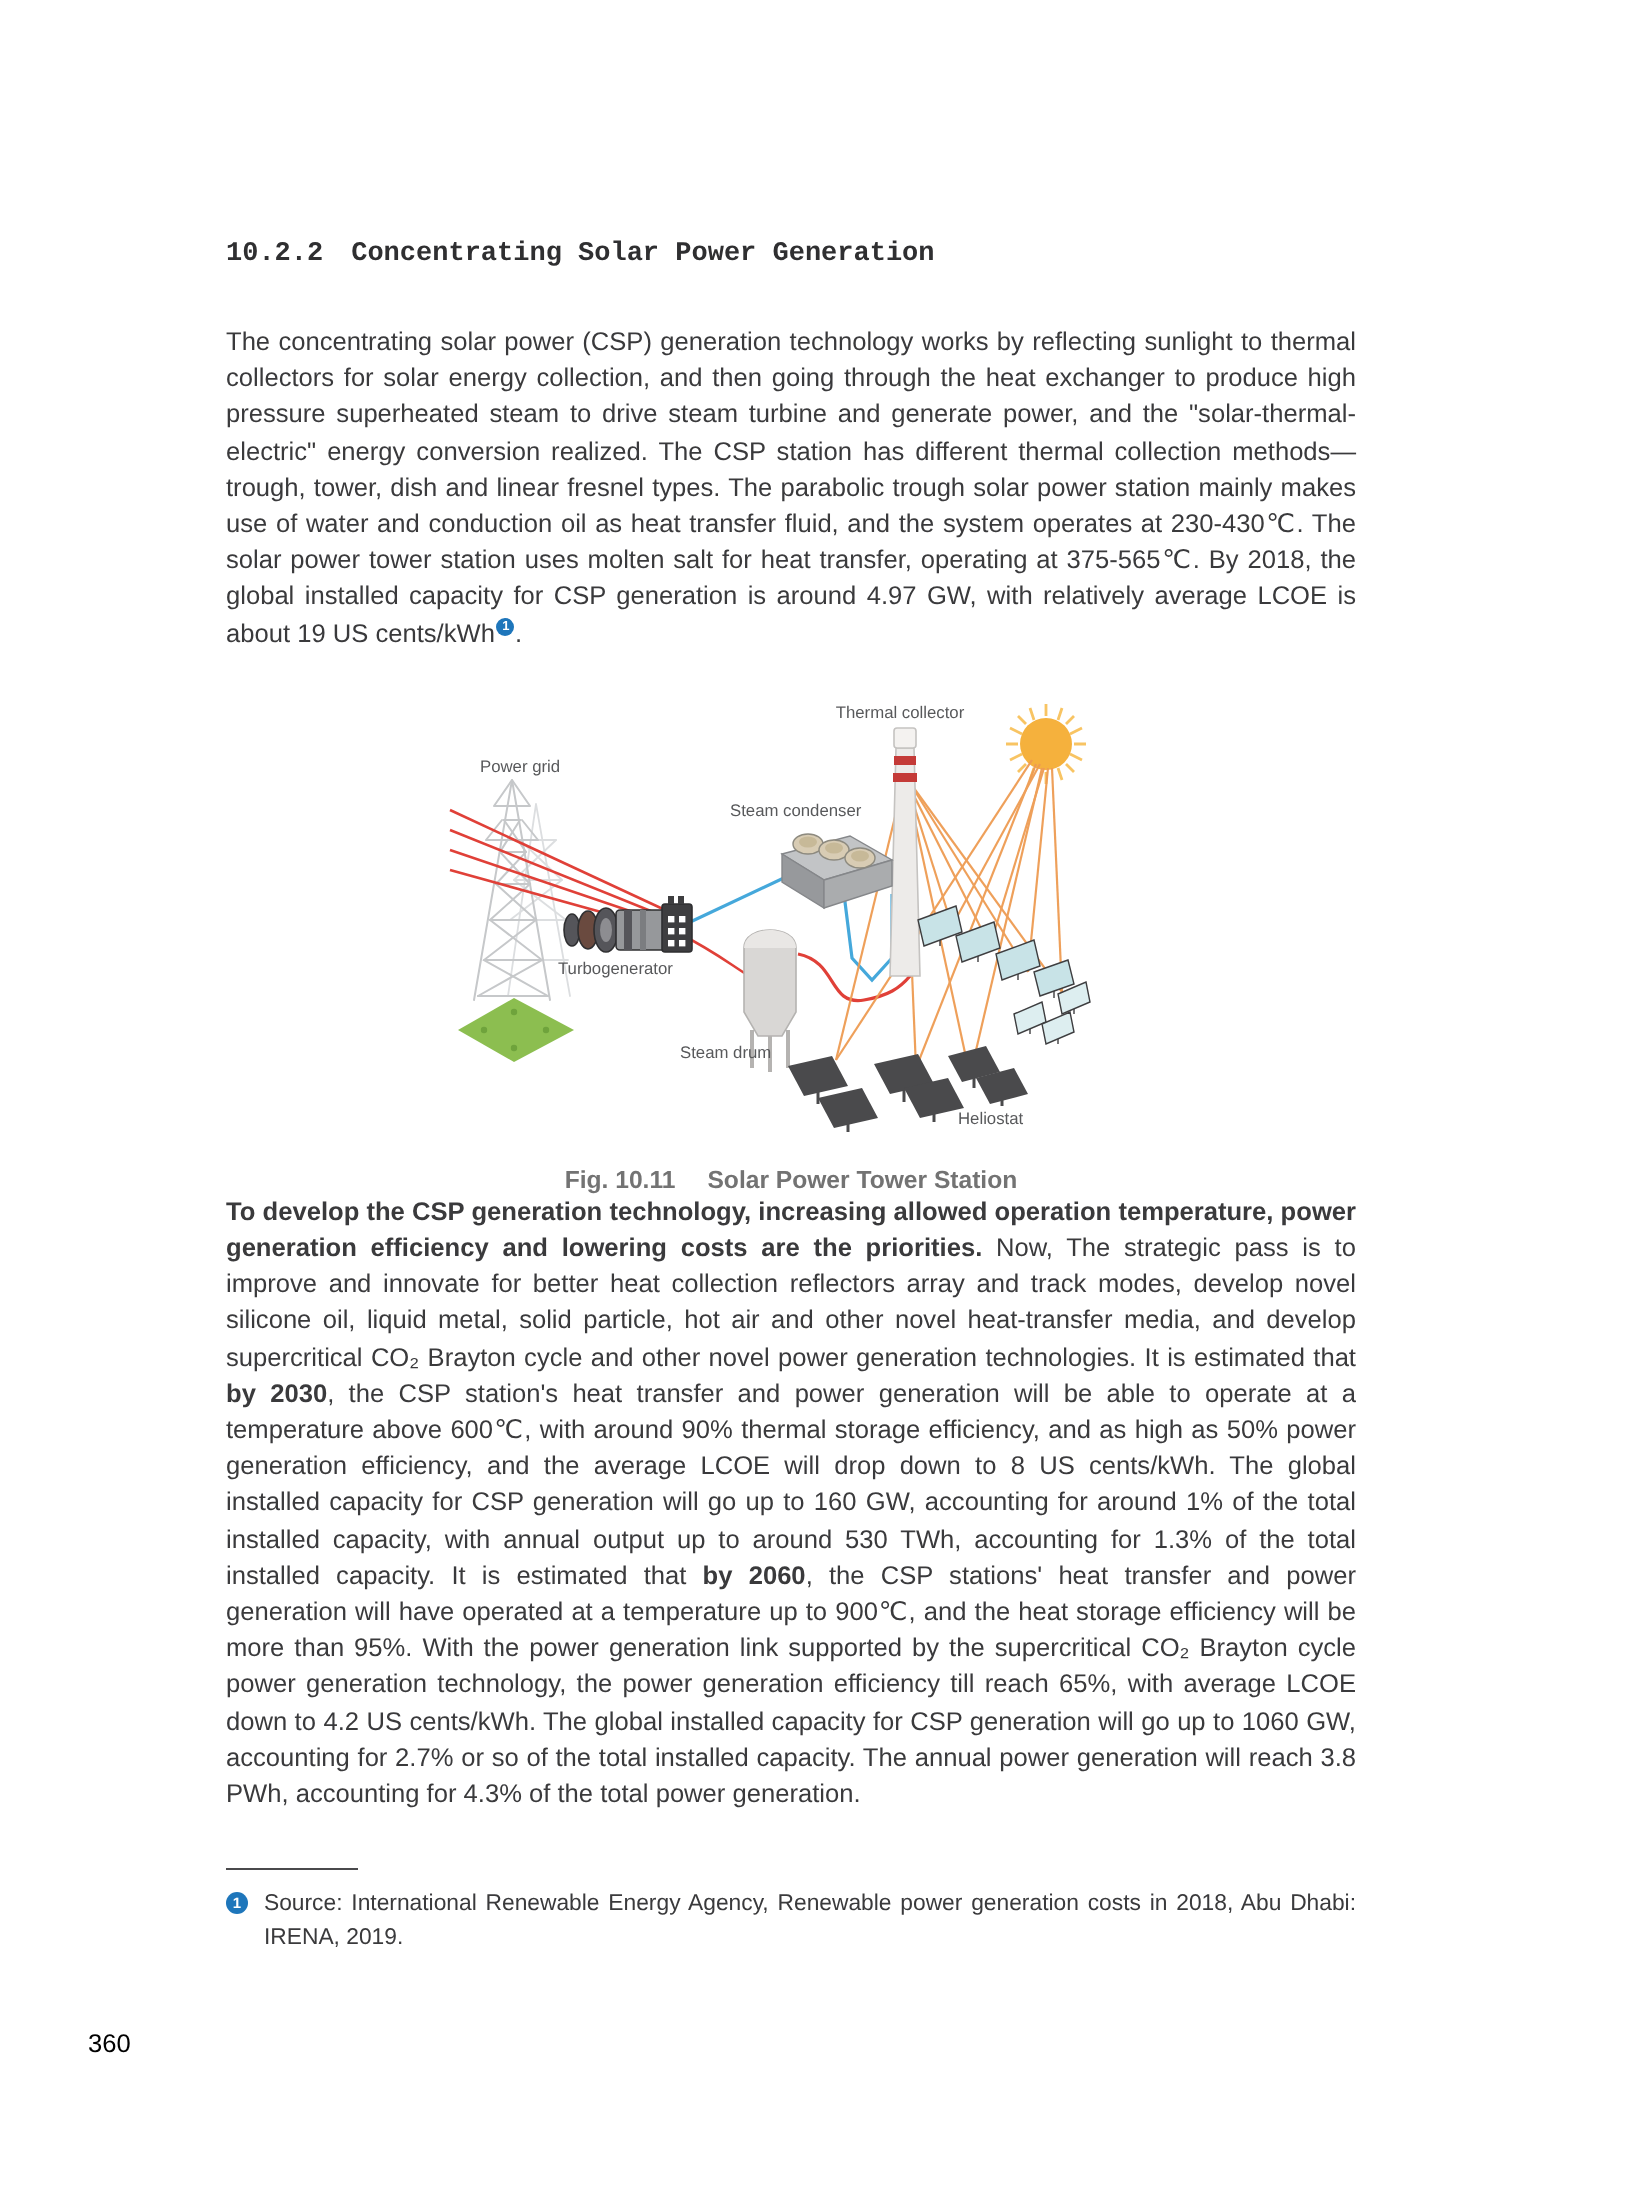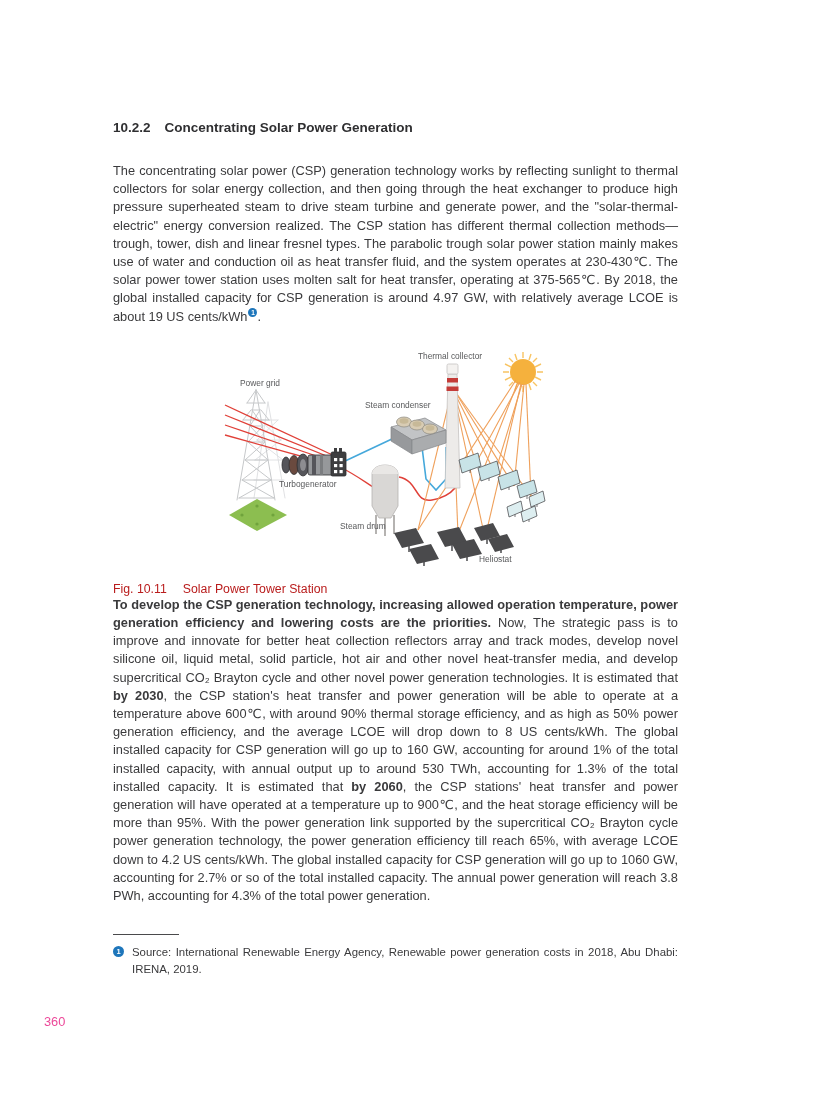--- a/index.html
+++ b/index.html
@@ -1,40 +1,40 @@
 <!DOCTYPE html>
 <html><head>
 <meta charset="utf-8">
 <style>
   html,body{margin:0;padding:0;background:#ffffff;}
   .page{
     position:relative;width:816px;height:1100px;background:#ffffff;overflow:hidden;
     font-family:"Liberation Sans","DejaVu Sans",sans-serif;color:#3a3a3c;
   }
   .content{position:absolute;left:113px;top:120px;width:565px;}
-  h2.sec{font-size:13.5px;line-height:16px;margin:0 0 26px 0;color:#2f2f31;font-weight:bold;}
+  h2.sec{font-size:13.5px;line-height:16px;margin:0 0 26px 0;color:#2f2f31;font-weight:bold;font-family:Liberation Mono, monospace;}
   h2.sec .secnum{margin-right:14px;}
   p.body{font-size:12.8px;line-height:18.2px;text-align:justify;margin:0;}
   p.body .bold{font-weight:bold;margin-top:40px;}
   .fnref{
     display:inline-block;width:9px;height:9px;border-radius:50%;background:#1e76bb;color:#fff;
     font-size:6.5px;line-height:9px;text-align:center;vertical-align:6px;margin-left:1px;font-weight:bold;
   }
   .figwrap{margin:22px 0 0 0;text-align:center;}
-  .figcaption{margin-top:4px;text-align:left;font-size:12.3px;font-weight:normal;color:#b91c1c;}
+  .figcaption{margin-top:4px;text-align:center;font-size:12.3px;font-weight:bold;color:#737373;}
   .figcaption .captag{margin-right:16px;}
   .para2{margin-top:18px;}
   .footnote{position:absolute;left:113px;top:934px;width:565px;}
   .fnrule{width:66px;border-top:1.4px solid #4a4a4c;margin-bottom:9px;}
   .fnrow{position:relative;padding-left:19px;font-size:11.4px;line-height:17px;text-align:justify;color:#3a3a3c;}
   .fnmark{
     position:absolute;left:0;top:2px;width:11px;height:11px;border-radius:50%;background:#1e76bb;color:#fff;
     font-size:7.5px;line-height:11px;text-align:center;font-weight:bold;
   }
-  .pagenum{position:absolute;left:44px;top:1014px;font-size:12.8px;color:#ec4899;}
+  .pagenum{position:absolute;left:44px;top:1014px;font-size:12.8px;color:#000000;}
   svg text{font-family:"Liberation Sans","DejaVu Sans",sans-serif;font-size:8.4px;fill:#58595b;}
 </style>
 </head>
 <body>
 
 <div class="page">
 
   <div class="content">
 
     <h2 class="sec"><span class="secnum">10.2.2</span><span>Concentrating Solar Power Generation</span></h2>

